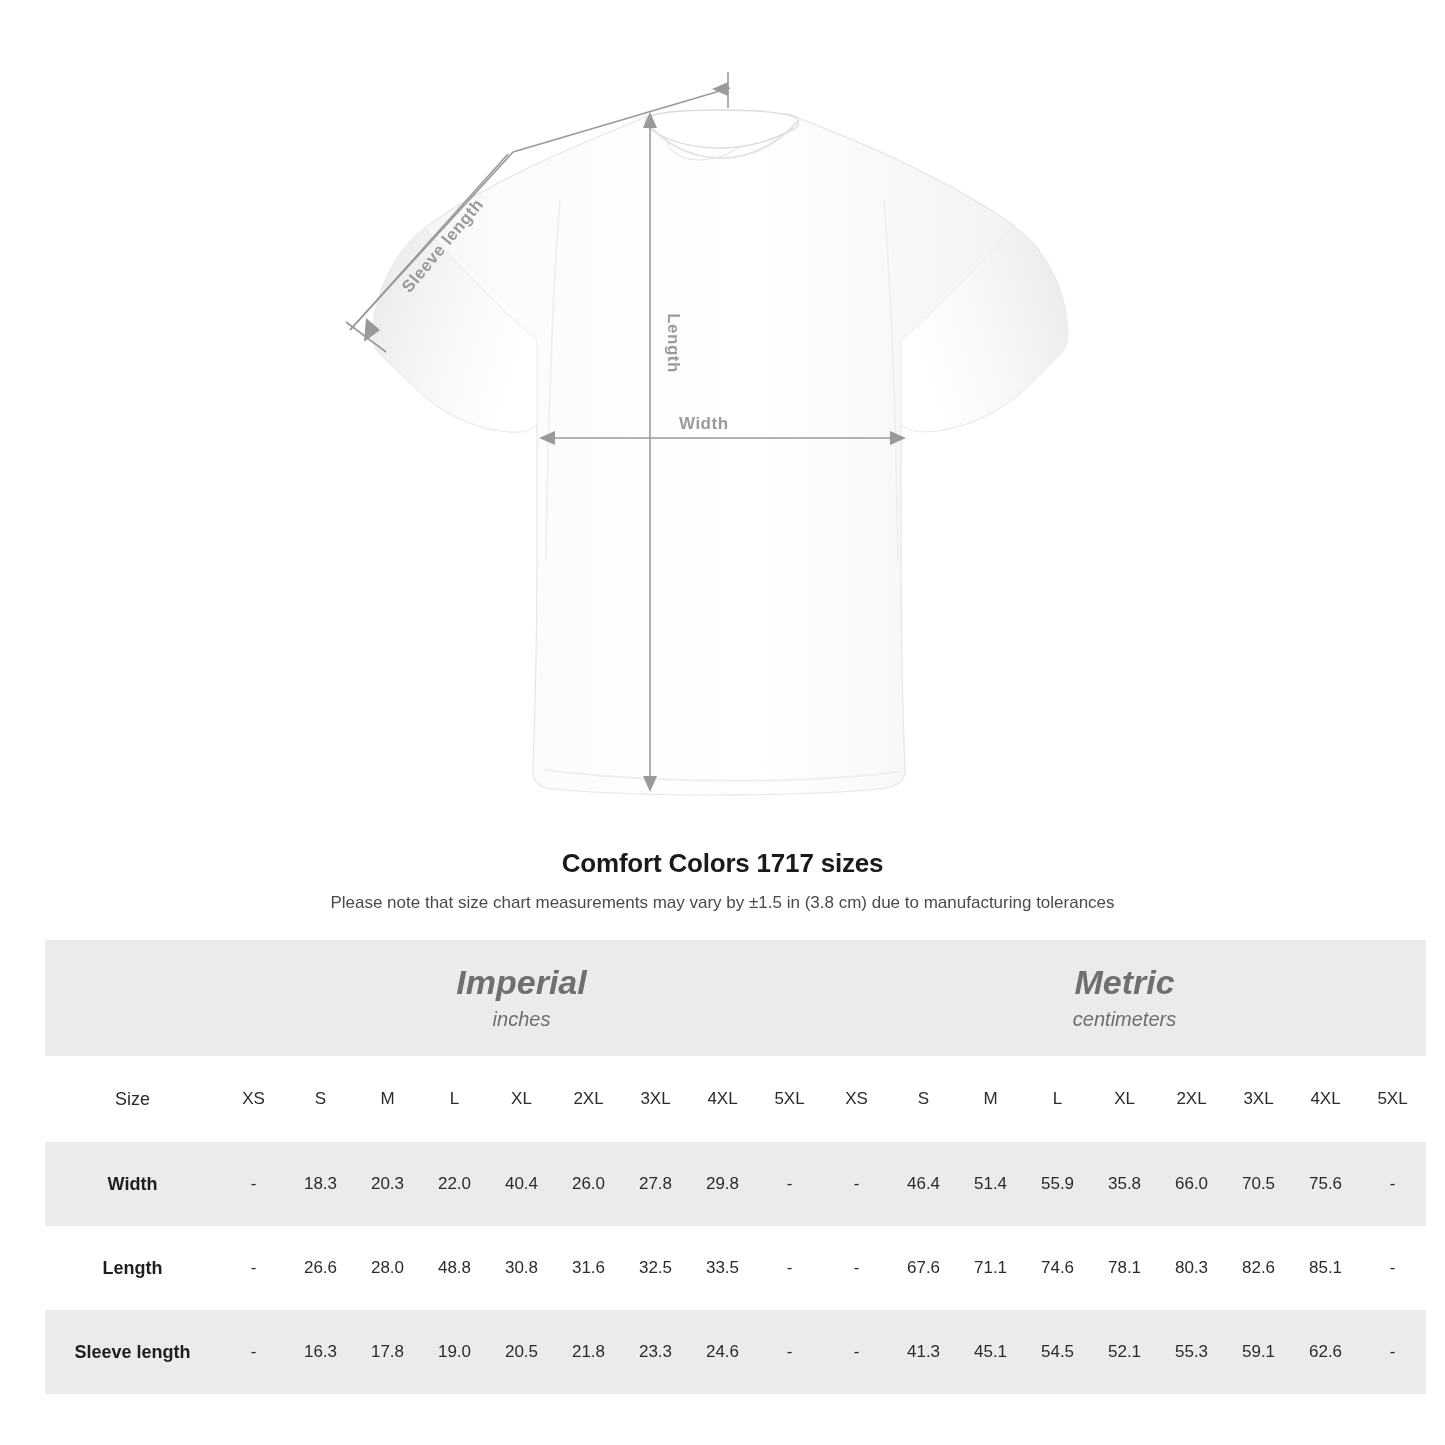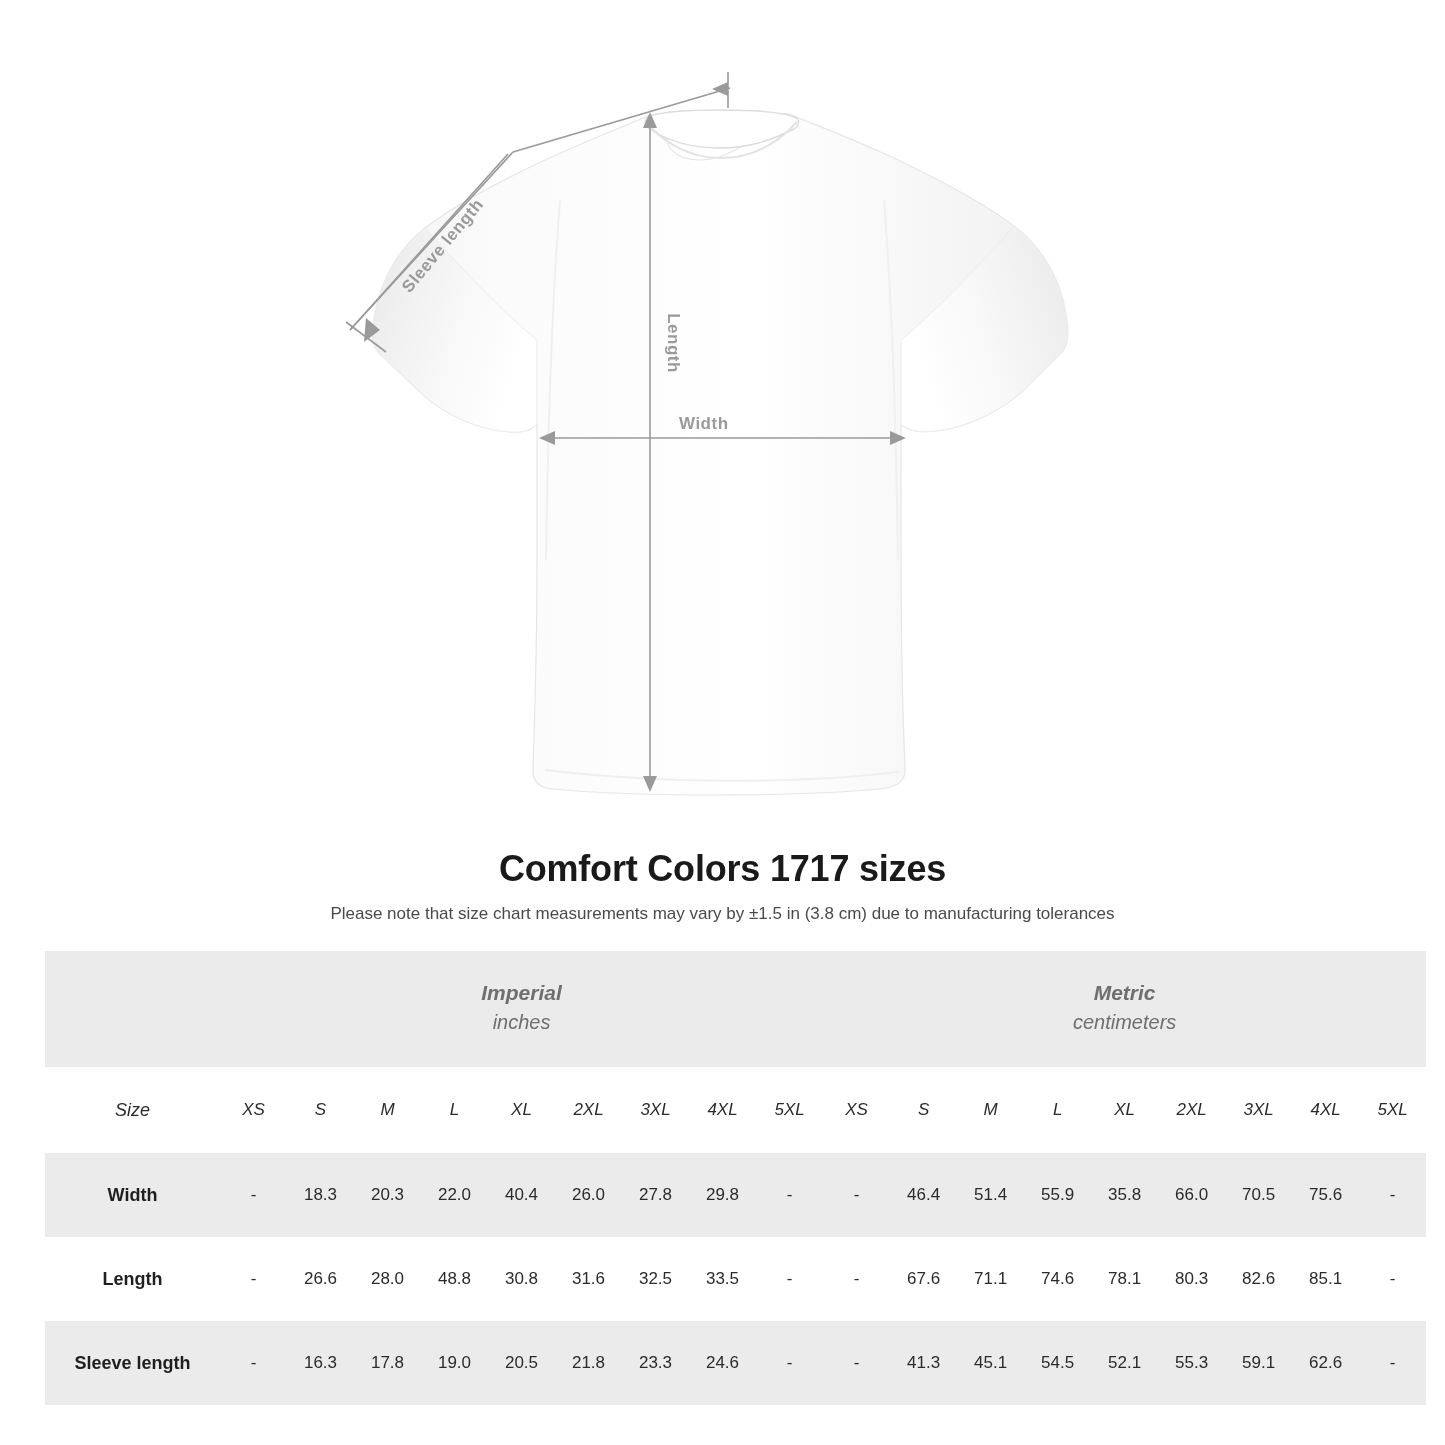--- a/index.html
+++ b/index.html
@@ -47,21 +47,21 @@
   .lbl-width {
     left: 679px; top: 414px;
   }
 
   
   .title-block {
     text-align: center;
     margin-top: 18px;
   }
   .chart-title {
-    font-size: 36px;
+    font-size: 26px;
     font-weight: bold;
     color: #1a1a1a;
     margin: 0 0 14px 0;
     letter-spacing: -0.2px;
   }
   .chart-note {
     font-size: 17px;
     color: #4a4a4a;
     margin: 0;
   }
@@ -82,39 +82,38 @@
     font-size: 17px;
     color: #2b2b2b;
     font-weight: normal;
     padding: 0;
   }
   .unit-row td {
     background: #ebebeb;
     height: 116px;
   }
   .unit-name {
-    font-size: 21px;
+    font-size: 34px;
     font-style: italic;
     font-weight: bold;
     color: #6f6f6f;
     line-height: 1.25;
   }
   .unit-sub {
     font-size: 20px;
     font-style: italic;
     color: #6f6f6f;
     line-height: 1.6;
   }
   .head-row td {
     height: 86px;
     background: #ffffff;
     font-weight: bold;
     font-size: 17px;
     color: #222;
-    font-style: italic;
   }
   .head-row td.rowlabel {
     font-size: 18px;
   }
   .data-row td {
     height: 84px;
   }
   .data-row.shade td {
     background: #ebebeb;
   }

